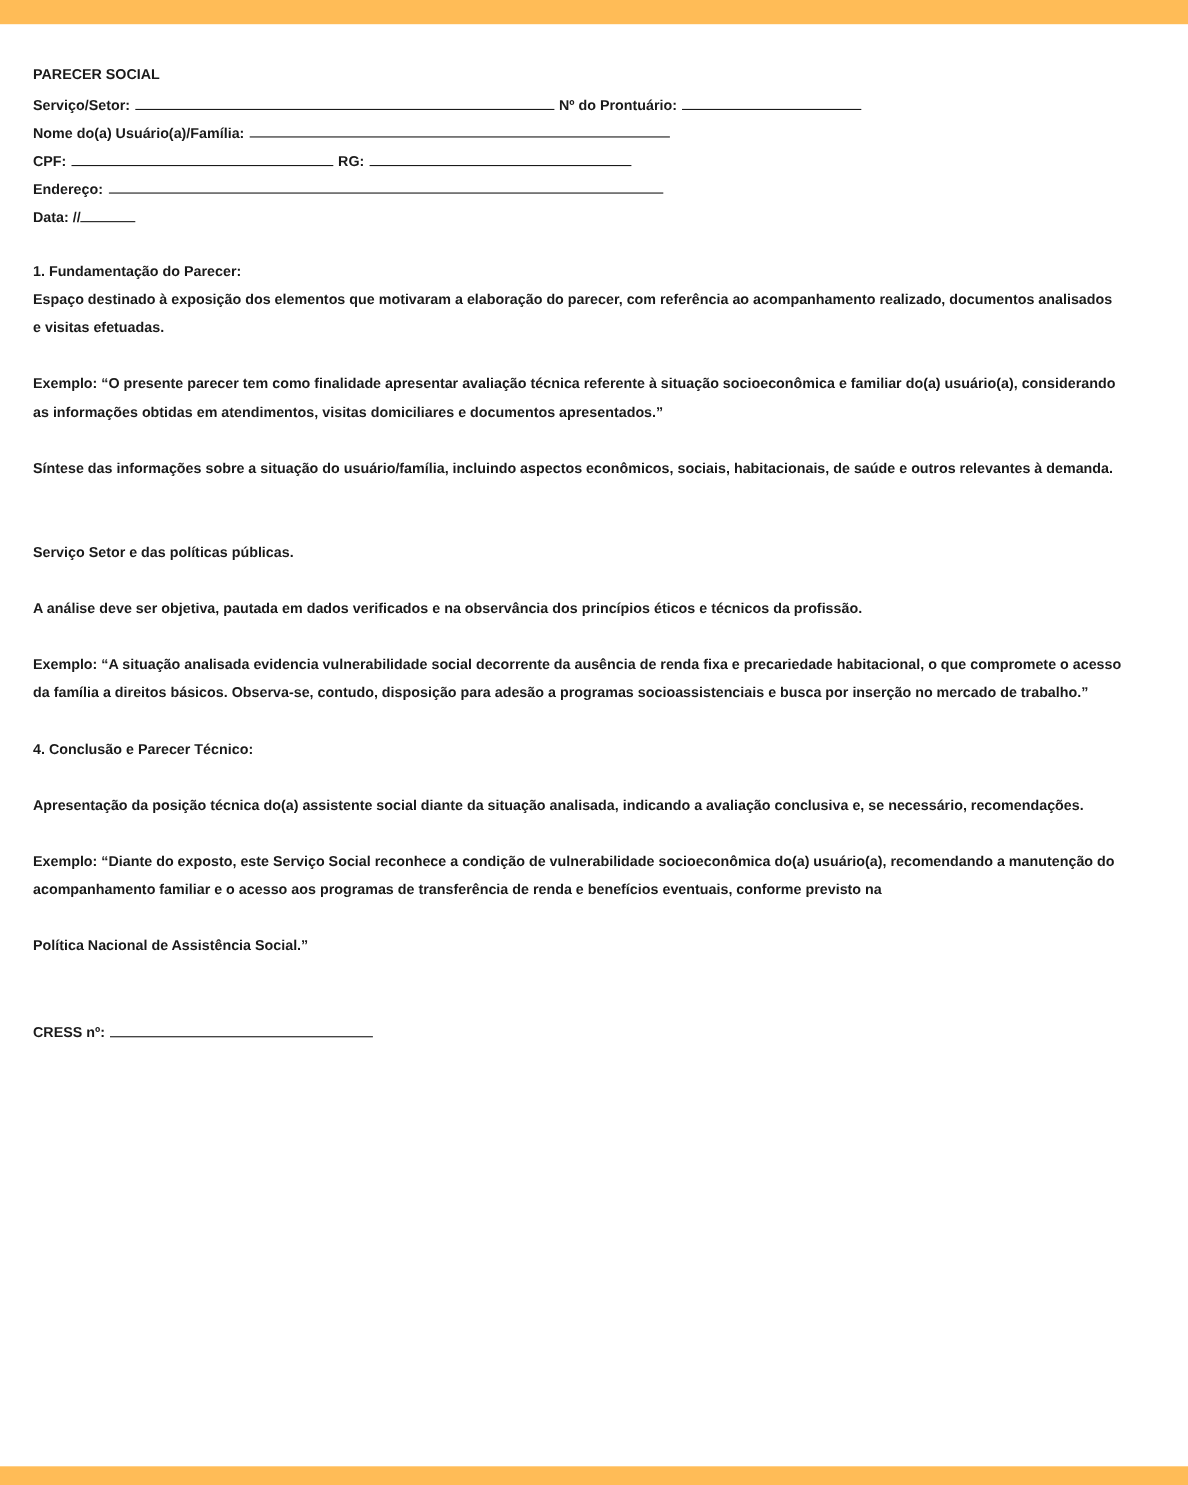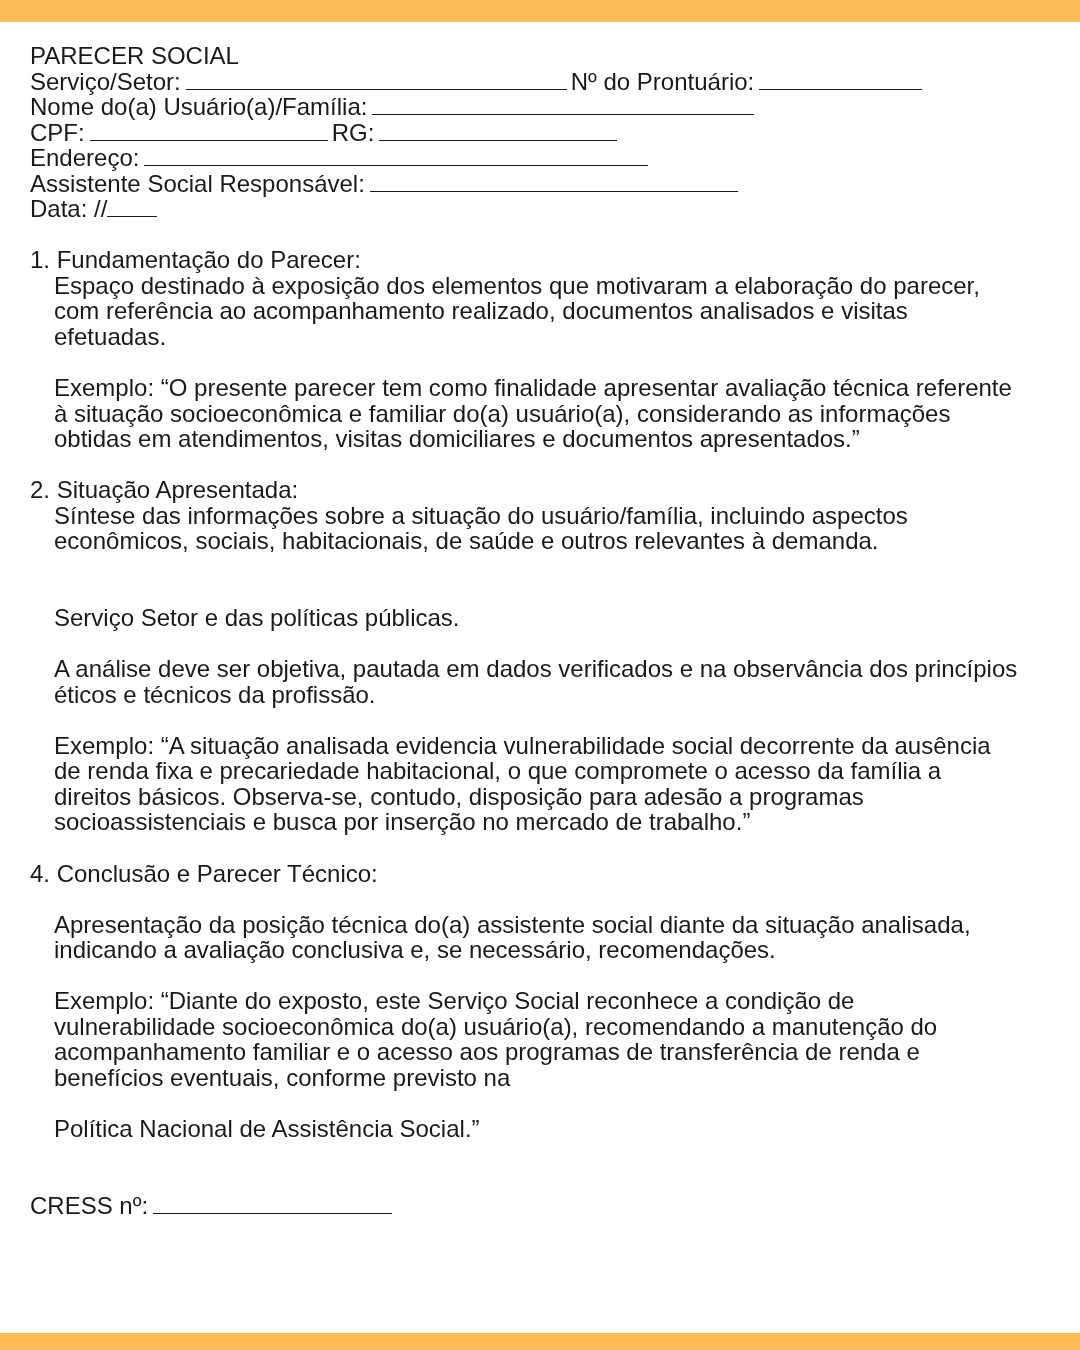--- a/index.html
+++ b/index.html
@@ -23,35 +23,35 @@
   }
   .bar-bottom {
     position: absolute;
     left: 0; top: 1333px;
     width: 1080px; height: 17px;
     background: #FFBC57;
   }
   .doc {
     position: absolute;
     left: 30px;
-    top: 43px;
+    top: 55px;
     width: 990px;
-    font-size: 24px;
+    font-size: 13px;
     line-height: 25.55px;
     letter-spacing: 0px;
+    font-weight: bold;
   }
   .line {
     display: block;
     height: 25.55px;
     white-space: nowrap;
   }
   .para {
     display: block;
     white-space: normal;
-    margin-left: 24px;
   }
   .blank-line {
     display: block;
     height: 25.55px;
   }
   .field-blank {
     display: inline-block;
     border-bottom: 1.3px solid #1a1a1a;
     height: 18px;
     vertical-align: baseline;
@@ -78,37 +78,33 @@
 
   <span class="line">
     <span>CPF:</span><span class="field-blank" style="width:238px"></span><span>RG:</span><span class="field-blank" style="width:238px"></span>
   </span>
 
   <span class="line">
     <span>Endereço:</span><span class="field-blank" style="width:504px"></span>
   </span>
 
 
-  <span class="line">
-    <span>Assistente Social Responsável:</span><span class="field-blank" style="width:368px"></span>
-  </span>
 
   <span class="line">
     <span>Data: //</span><span class="field-blank" style="width:50px;margin-left:0"></span>
   </span>
 
   <span class="blank-line"></span>
 
   <span class="line">1. Fundamentação do Parecer:</span>
   <span class="para">Espaço destinado à exposição dos elementos que motivaram a elaboração do parecer, com referência ao acompanhamento realizado, documentos analisados e visitas efetuadas.</span>
   <span class="blank-line"></span>
   <span class="para">Exemplo: “O presente parecer tem como finalidade apresentar avaliação técnica referente à situação socioeconômica e familiar do(a) usuário(a), considerando as informações obtidas em atendimentos, visitas domiciliares e documentos apresentados.”</span>
   <span class="blank-line"></span>
 
-  <span class="line">2. Situação Apresentada:</span>
   <span class="para">Síntese das informações sobre a situação do usuário/família, incluindo aspectos econômicos, sociais, habitacionais, de saúde e outros relevantes à demanda.</span>
   <span class="blank-line"></span>
 
   <span class="blank-line"></span>
   <span class="para">Serviço Setor e das políticas públicas.</span>
   <span class="blank-line"></span>
   <span class="para">A análise deve ser objetiva, pautada em dados verificados e na observância dos princípios éticos e técnicos da profissão.</span>
   <span class="blank-line"></span>
   <span class="para">Exemplo: “A situação analisada evidencia vulnerabilidade social decorrente da ausência de renda fixa e precariedade habitacional, o que compromete o acesso da família a direitos básicos. Observa-se, contudo, disposição para adesão a programas socioassistenciais e busca por inserção no mercado de trabalho.”</span>
   <span class="blank-line"></span>

